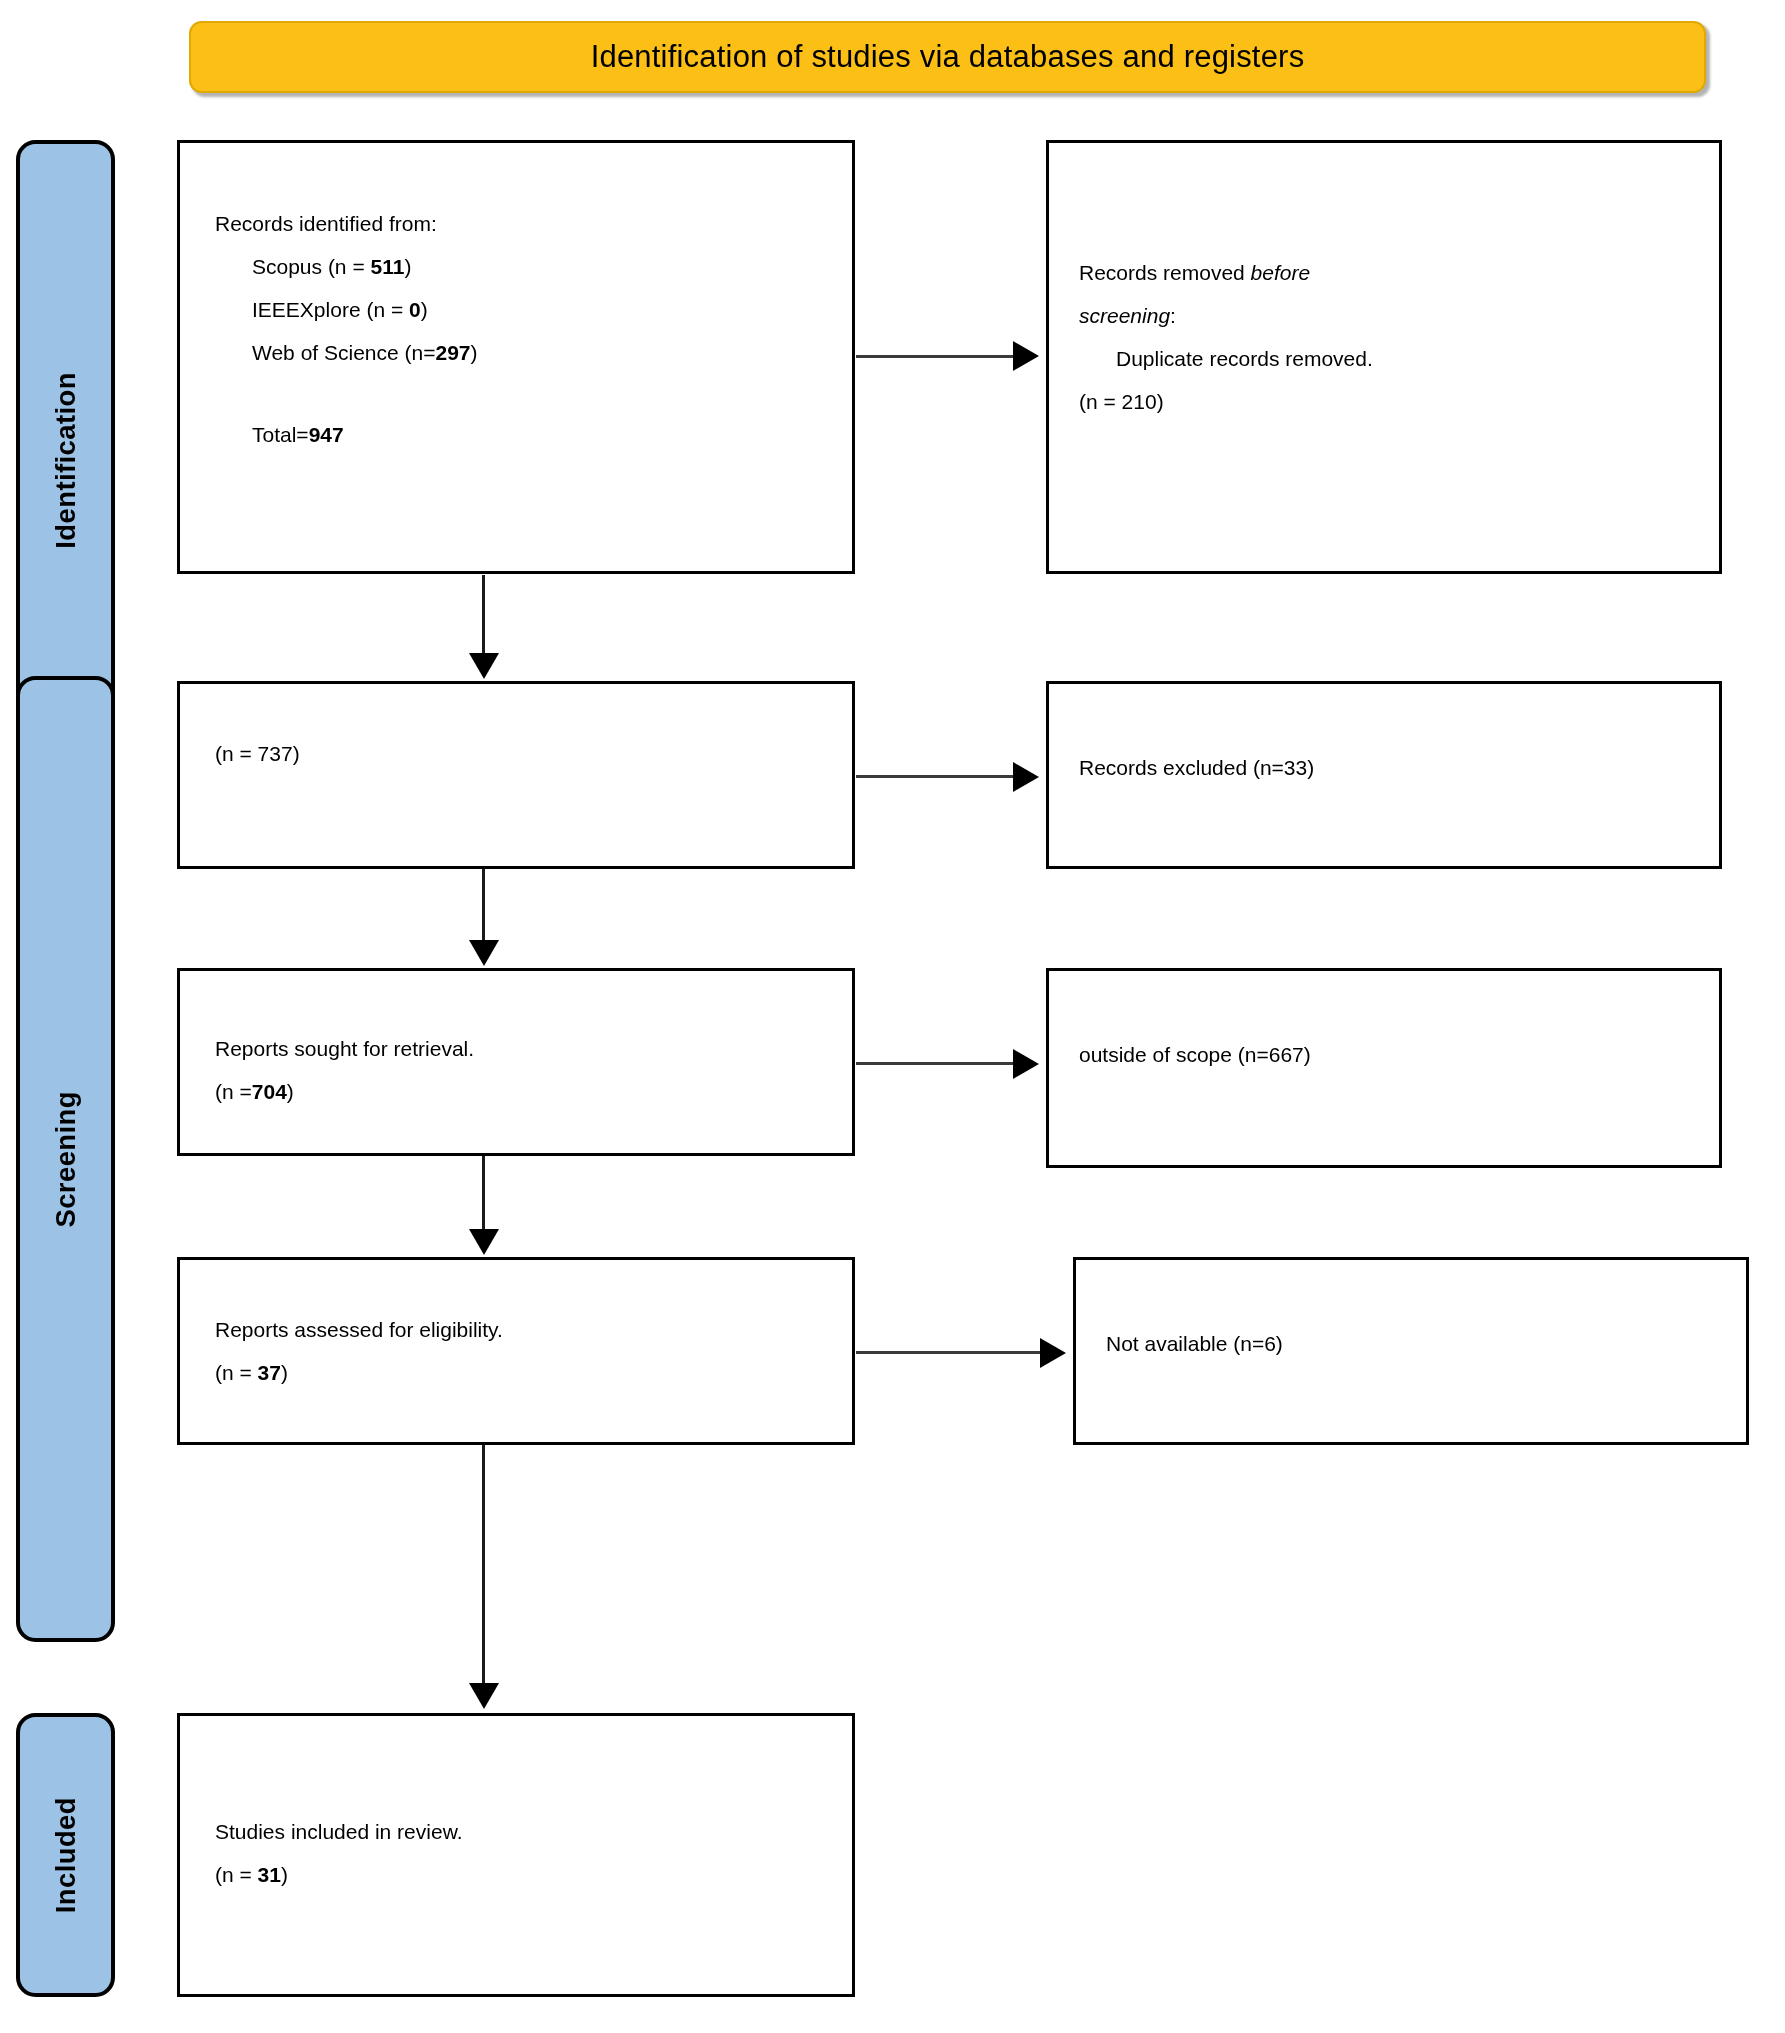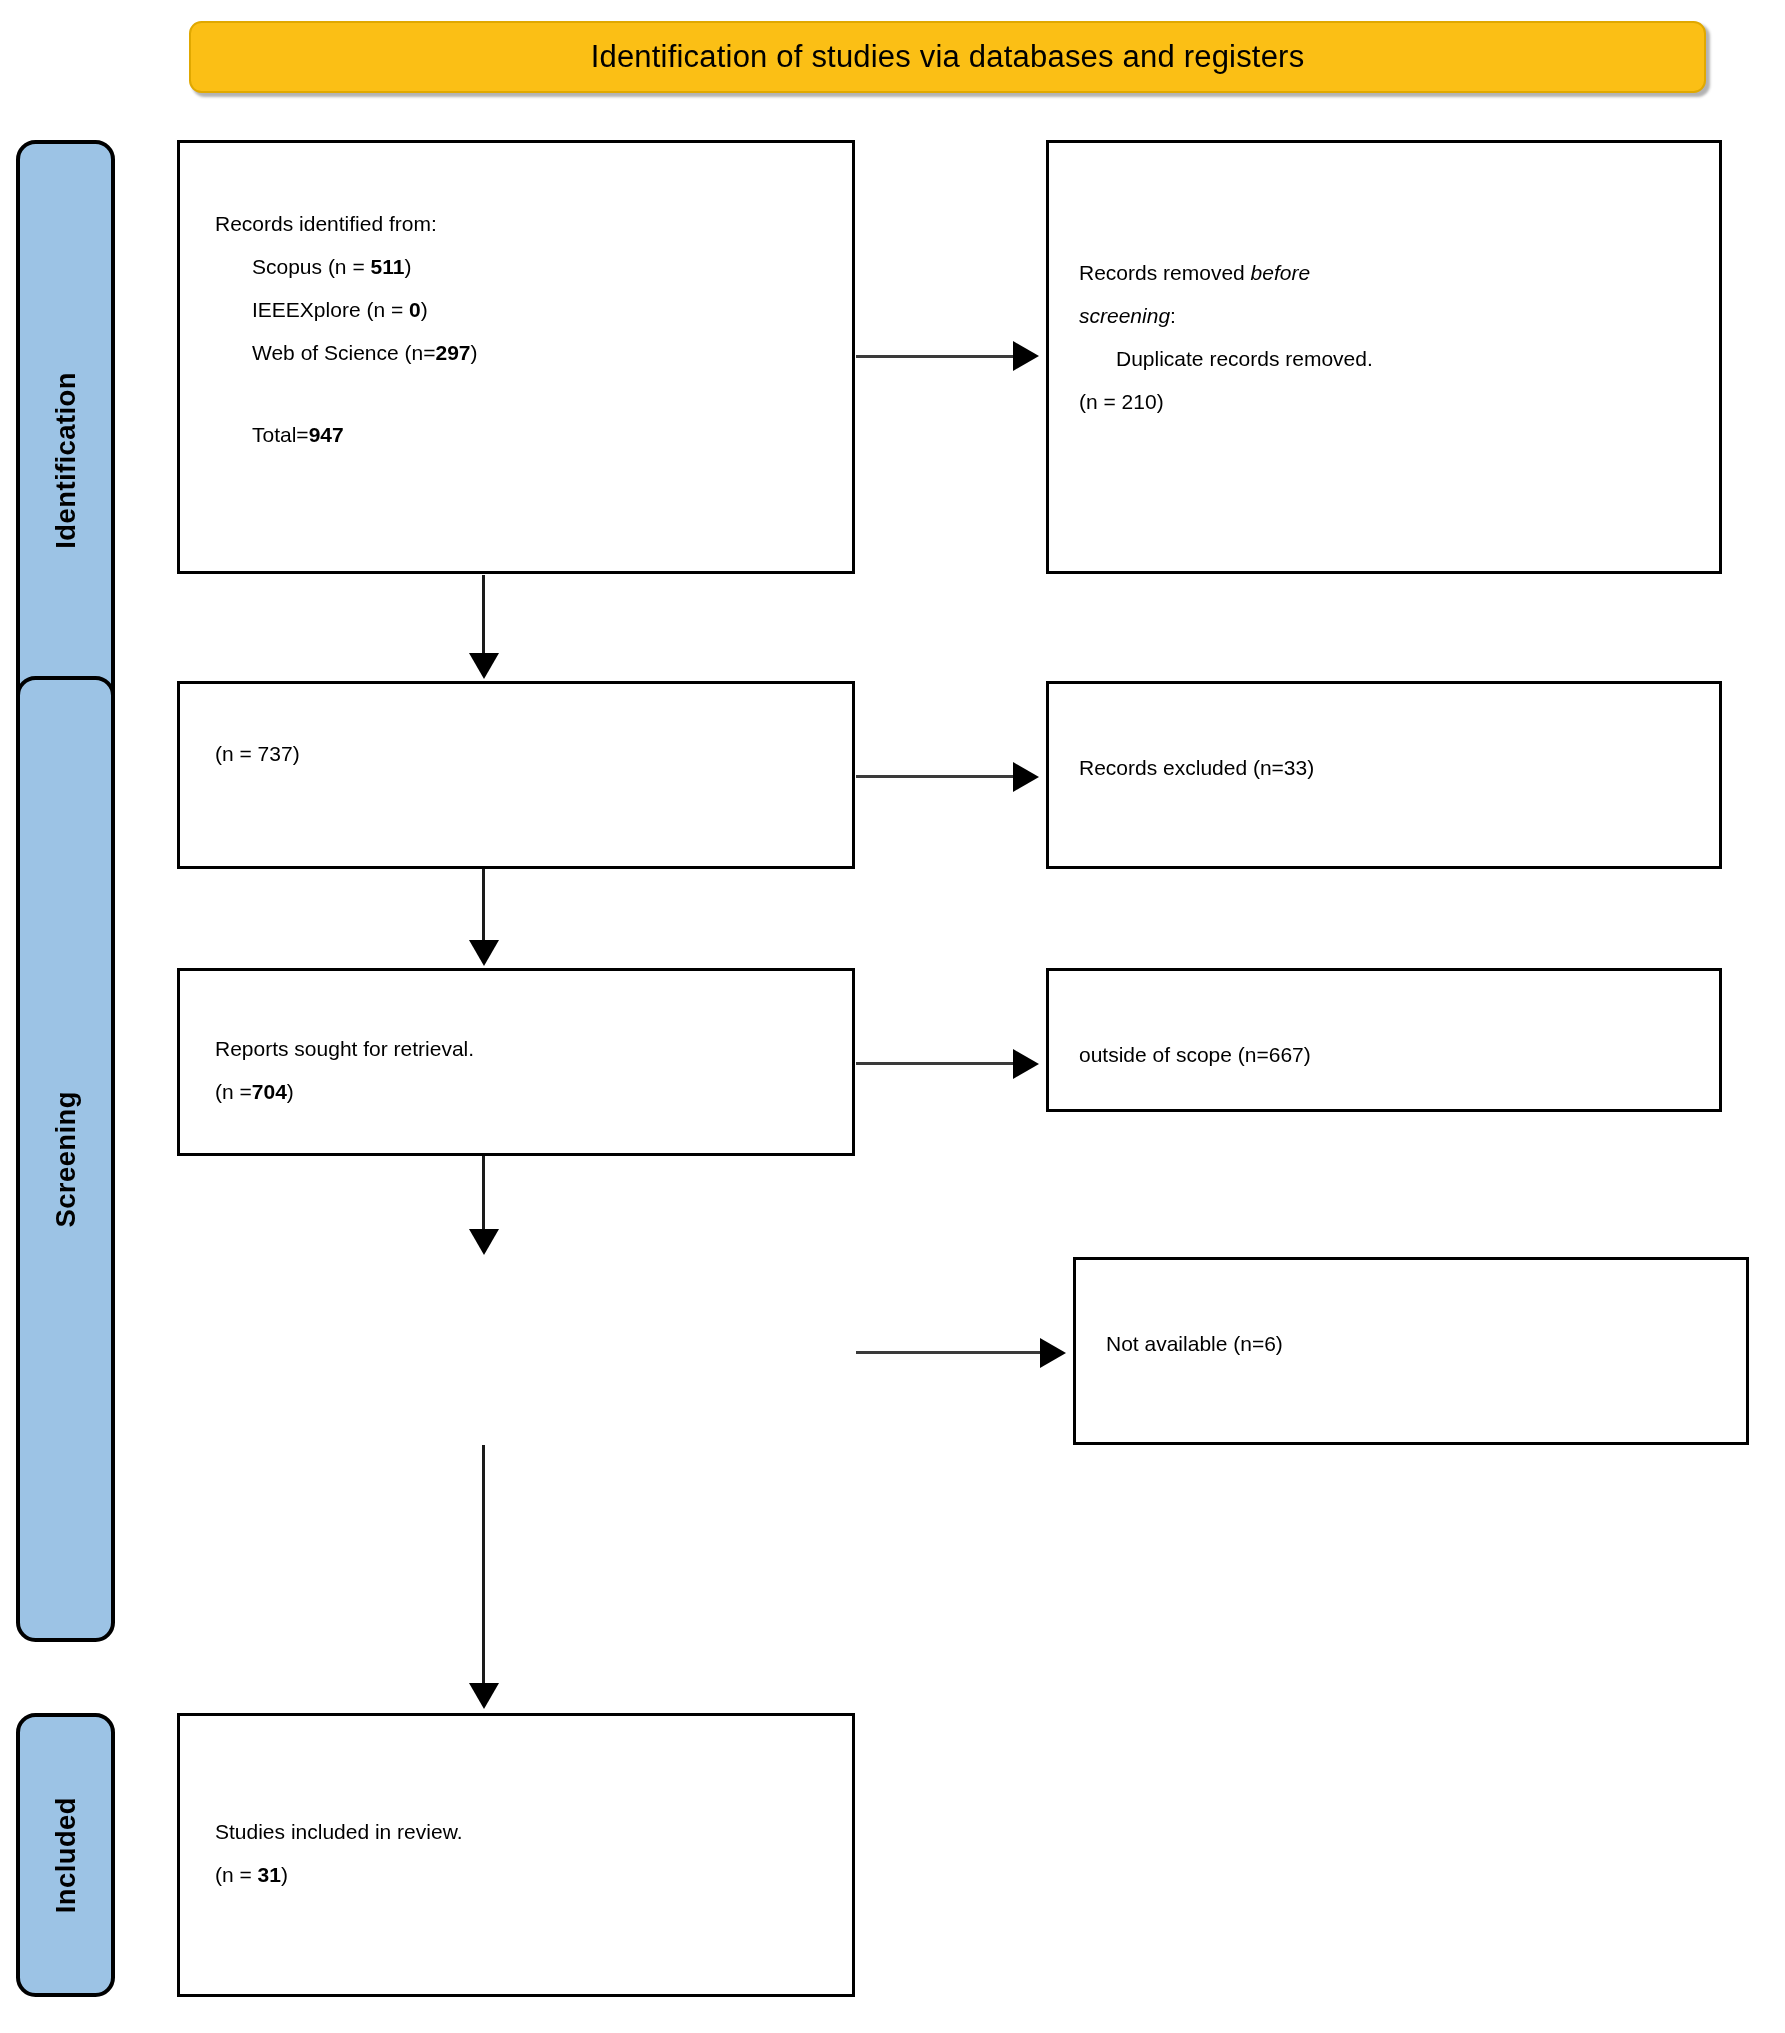--- a/index.html
+++ b/index.html
@@ -100,21 +100,21 @@
 
   #box-records-identified      { left: 177px;  top: 681px; width: 678px; height: 188px; }
   #box-records-identified .inner { top: 48px; }
 
   #box-records-excluded        { left: 1046px; top: 681px; width: 676px; height: 188px; }
   #box-records-excluded .inner { top: 62px; left: 30px; }
 
   #box-reports-sought          { left: 177px;  top: 968px; width: 678px; height: 188px; }
   #box-reports-sought .inner   { top: 56px; }
 
-  #box-outside-scope           { left: 1046px; top: 968px; width: 676px; height: 144px; }
+  #box-outside-scope           { left: 1046px; top: 968px; width: 676px; height: 200px; }
   #box-outside-scope .inner    { top: 62px; left: 30px; }
 
   #box-reports-assessed        { left: 177px;  top: 1257px; width: 678px; height: 188px; }
   #box-reports-assessed .inner { top: 48px; }
 
   #box-not-available           { left: 1073px; top: 1257px; width: 676px; height: 188px; }
   #box-not-available .inner    { top: 62px; left: 30px; }
 
   #box-studies-included        { left: 177px;  top: 1713px; width: 678px; height: 284px; }
   #box-studies-included .inner { top: 94px; }
@@ -226,20 +226,26 @@
       <div class="line"><span>(n =</span><span class="b">704</span><span>)</span></div>
     </div>
   </div>
 
   <div class="fbox" id="box-outside-scope">
     <div class="inner">
       <div class="line">outside of scope (n=667)</div>
     </div>
   </div>
 
+  <div class="fbox" id="box-reports-assessed">
+    <div class="inner">
+      <div class="line">Reports assessed for eligibility.</div>
+      <div class="line"><span>(n = </span><span class="b">37</span><span>)</span></div>
+    </div>
+  </div>
 
   <div class="fbox" id="box-not-available">
     <div class="inner">
       <div class="line">Not available (n=6)</div>
     </div>
   </div>
 
   <div class="fbox" id="box-studies-included">
     <div class="inner">
       <div class="line">Studies included in review.</div>

